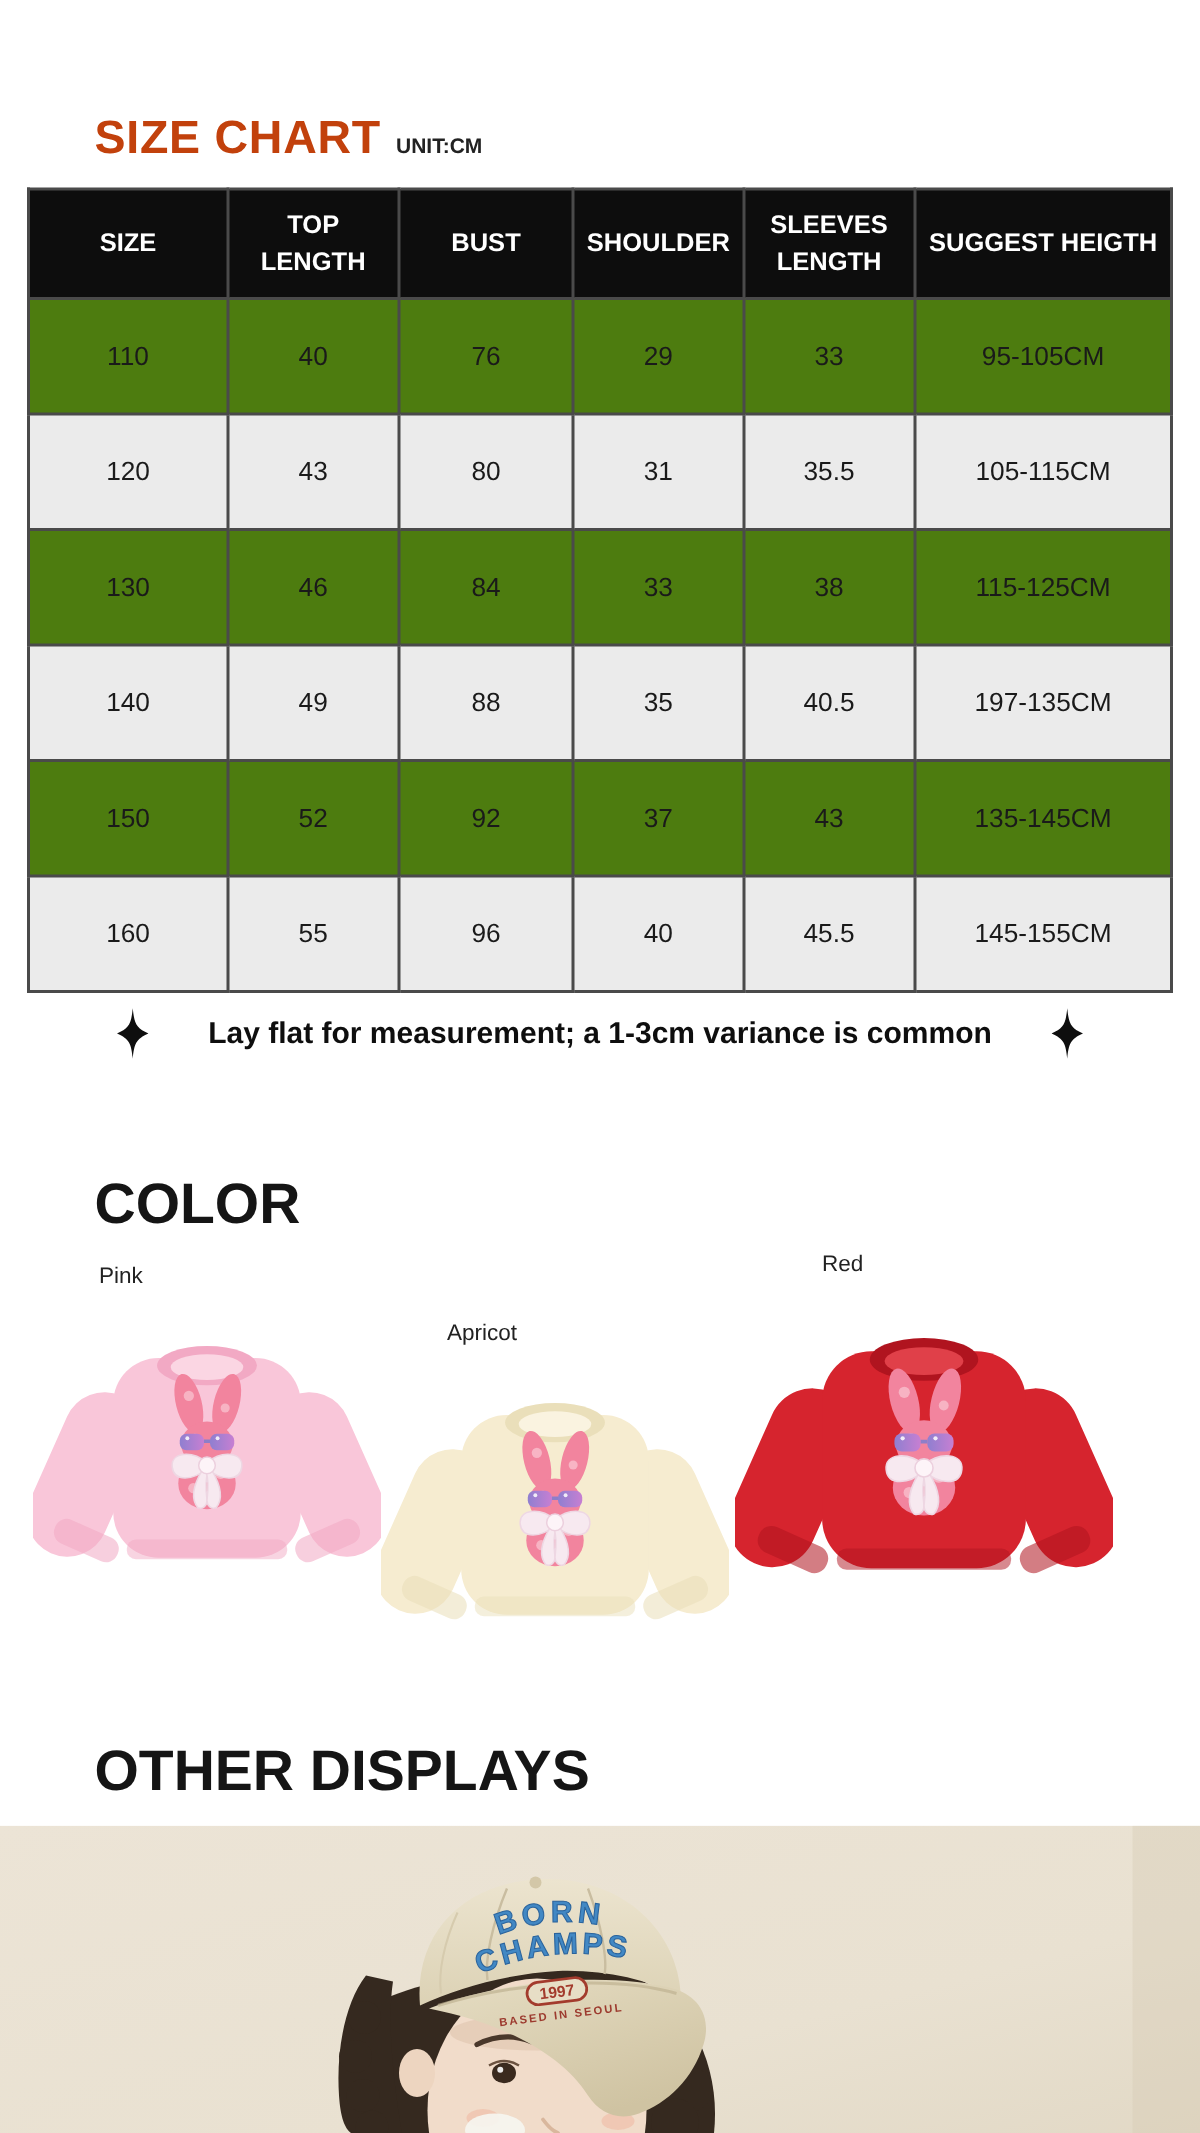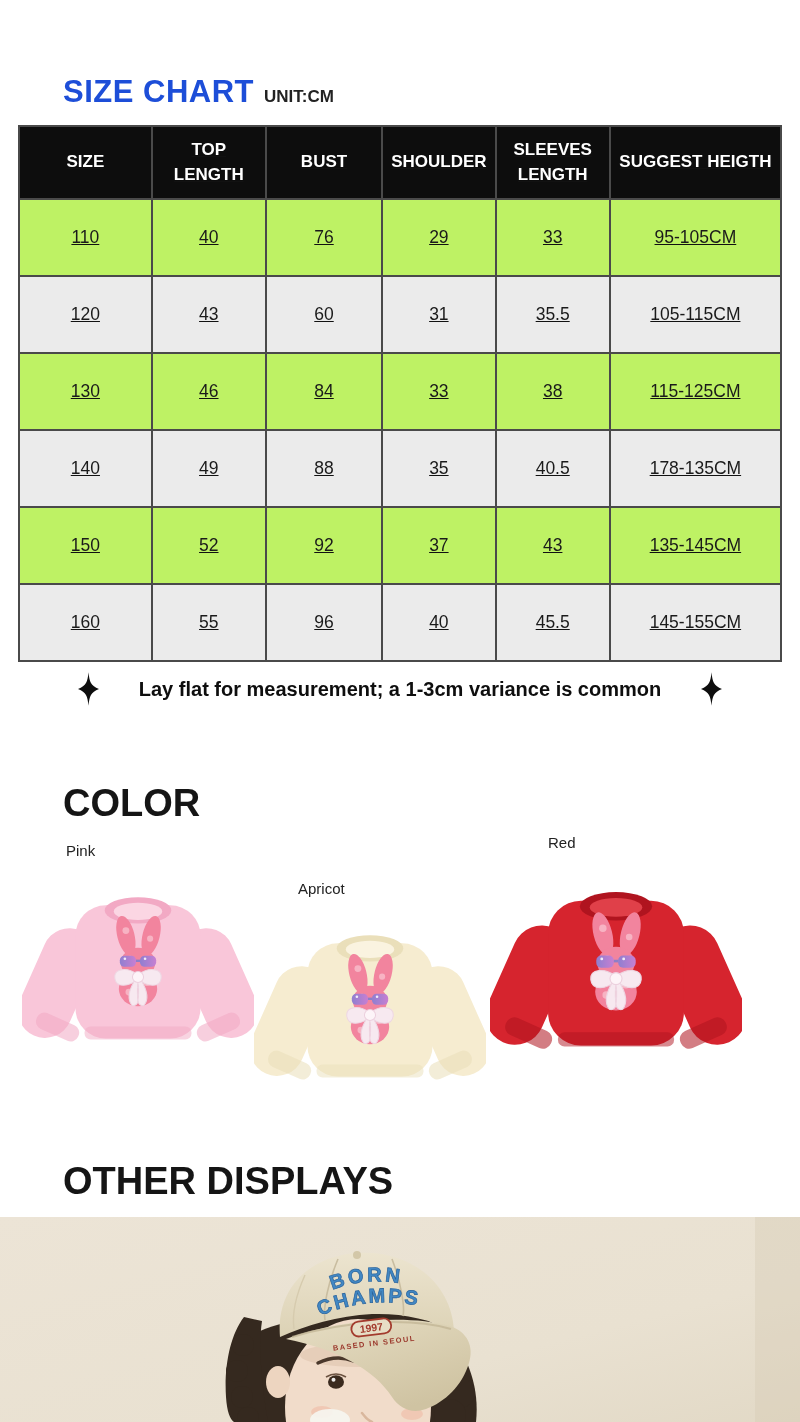--- a/index.html
+++ b/index.html
@@ -2,31 +2,31 @@
 <html><head>
 <meta charset="utf-8">
 <style>
   html,body{margin:0;padding:0;}
   body{
     width:800px;height:1422px;position:relative;overflow:hidden;
     background:#ffffff;font-family:"Liberation Sans",sans-serif;color:#111;
   }
   
   .sc-header{position:absolute;left:63px;top:74px;white-space:nowrap;}
-  .sc-title{font-size:31px;font-weight:bold;letter-spacing:.5px;color:#1d4ed8;}
-  .sc-unit{font-size:17px;font-weight:600;margin-left:10px;color:#222;}
-  
-  .table-wrap{position:absolute;left:18px;top:125px;width:764px;text-decoration:underline;}
+  .sc-title{font-size:31px;font-weight:bold;letter-spacing:.5px;color:#c2410c;}
+  .sc-unit{font-size:14px;font-weight:600;margin-left:10px;color:#222;}
+  
+  .table-wrap{position:absolute;left:18px;top:125px;width:764px;}
   table{width:100%;border-collapse:collapse;table-layout:fixed;border:2px solid #3d3d3d;}
   th,td{border:2px solid #4a4a4a;text-align:center;vertical-align:middle;}
   thead th{
     background:#0d0d0d;color:#fff;height:71px;font-size:17px;font-weight:bold;
     line-height:1.45;padding:0 6px;
   }
-  tbody td{height:73px;font-size:17.5px;background:#bef264;color:#1a1a1a;}
+  tbody td{height:73px;font-size:17.5px;background:#4d7c0f;color:#1a1a1a;}
   tbody tr:nth-child(even) td{background:#ebebeb;}
   th:nth-child(1){width:17.5%}th:nth-child(2){width:14.8%}th:nth-child(3){width:15.1%}
   th:nth-child(4){width:14.7%}th:nth-child(5){width:14.8%}th:nth-child(6){width:23.1%}
   
   .note{position:absolute;left:0;top:672px;width:100%;display:flex;justify-content:center;gap:40px;}
   .note-text{font-size:20px;font-weight:bold;text-align:center;line-height:1.72;color:#0e0e0e;}
   .sparkle{width:21px;height:34px;flex:0 0 auto;}
   
   .color-title{position:absolute;left:63px;top:782px;font-size:38px;font-weight:bold;margin:0;color:#151515;}
   .color-item{position:absolute;}
@@ -65,40 +65,40 @@
           <td>110</td>
           <td>40</td>
           <td>76</td>
           <td>29</td>
           <td>33</td>
           <td>95-105CM</td>
         </tr>
         <tr>
           <td>120</td>
           <td>43</td>
-          <td>60</td>
+          <td>80</td>
           <td>31</td>
           <td>35.5</td>
           <td>105-115CM</td>
         </tr>
         <tr>
           <td>130</td>
           <td>46</td>
           <td>84</td>
           <td>33</td>
           <td>38</td>
           <td>115-125CM</td>
         </tr>
         <tr>
           <td>140</td>
           <td>49</td>
           <td>88</td>
           <td>35</td>
           <td>40.5</td>
-          <td>178-135CM</td>
+          <td>197-135CM</td>
         </tr>
         <tr>
           <td>150</td>
           <td>52</td>
           <td>92</td>
           <td>37</td>
           <td>43</td>
           <td>135-145CM</td>
         </tr>
         <tr>

